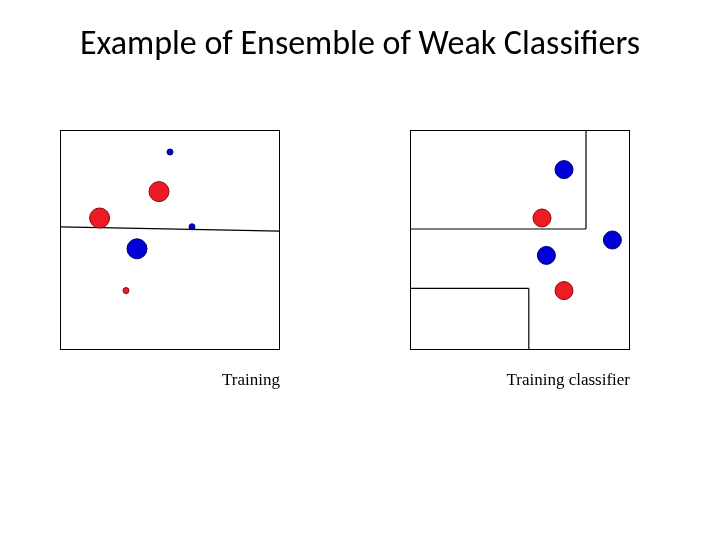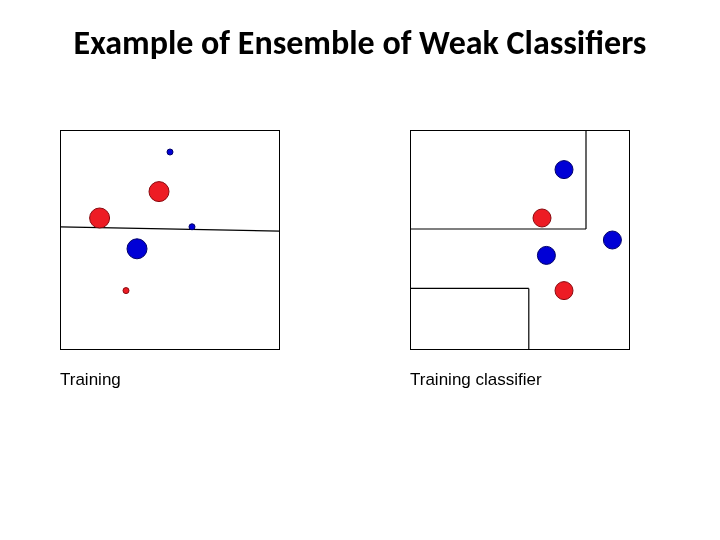--- a/index.html
+++ b/index.html
@@ -16,34 +16,34 @@
     width: 720px;
     height: 540px;
   }
   .title {
     position: absolute;
     top: 22px;
     left: 0;
     width: 720px;
     text-align: center;
     font-size: 34px;
-    font-weight: 700;
+    font-weight: 400;
   }
   .panel {
     position: absolute;
     box-sizing: border-box;
   }
   .panel svg {
     display: block;
   }
   .caption {
     position: absolute;
-    font-family: Liberation Sans, sans-serif;
+    font-family: Liberation Serif, serif;
     font-size: 17px;
-    text-align: left;
+    text-align: right;
   }
 </style>
 </head>
 <body>
 
 <div class="slide">
 
   <div class="title">Example of Ensemble of Weak Classifiers</div>
 
   <div class="panel" id="panel-left" style="left: 60px; top: 130px; width: 220px; height: 220px;">

